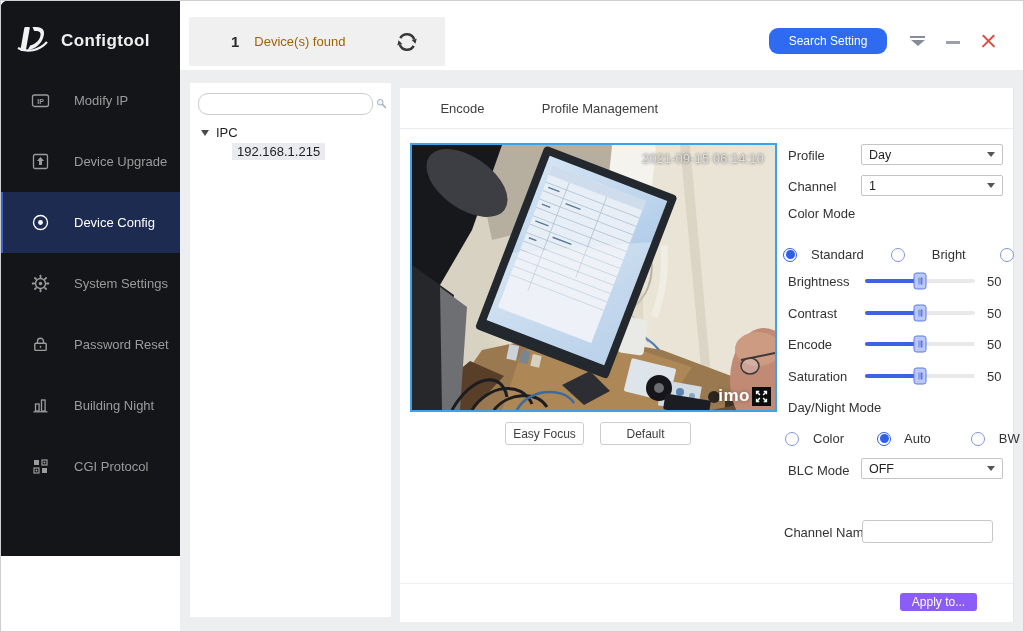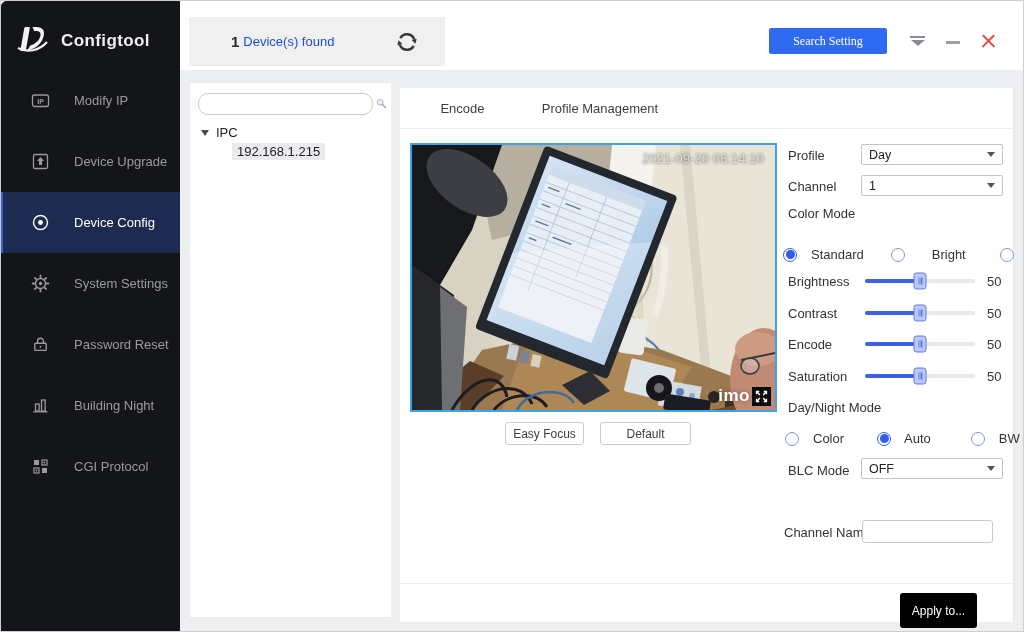--- a/index.html
+++ b/index.html
@@ -1,42 +1,42 @@
 <!DOCTYPE html>
 <html><head>
 <meta charset="utf-8">
 <style>
   html,body{margin:0;padding:0;background:#fff;}
   body{width:1024px;height:632px;position:relative;overflow:hidden;
        font-family:"Liberation Sans",sans-serif;-webkit-font-smoothing:antialiased;}
   #frame{position:absolute;inset:0;border:1px solid #cfcfcf;box-sizing:border-box;pointer-events:none;}
 
   
-  .sidebar{position:absolute;left:0;top:0;width:180px;height:632px;background:#141519;
+  .sidebar{position:absolute;left:0;top:0;width:180px;height:556px;background:#141519;
            border-top-left-radius:9px;}
   .logo-row{display:flex;align-items:center;gap:12px;padding:24px 0 0 15px;}
   .logo-mark{width:34px;height:34px;flex:0 0 auto;}
   .logo-title{color:#efefef;font-size:17px;font-weight:bold;letter-spacing:.4px;}
   .nav{position:absolute;top:70px;left:0;right:0;}
   .nav-item{height:61px;display:flex;align-items:center;padding-left:27px;gap:24px;
             color:#9b9b9b;font-size:13px;border-left:3px solid transparent;box-sizing:border-box;cursor:pointer;}
   .nav-item.sel{background:#1d2b50;border-left-color:#3c5fd8;color:#fff;}
   .nav-icon{width:20px;height:20px;display:flex;align-items:center;justify-content:center;}
   .nav-icon svg{width:19px;height:19px;}
 
   
   .header{position:absolute;left:180px;top:0;width:844px;height:70px;background:#fff;}
   .count-box{position:absolute;left:9px;top:17px;width:256px;height:49px;background:#f0f0f0;
              display:flex;align-items:center;}
   .count-num{margin-left:42px;font-size:15px;font-weight:bold;color:#2b2b2b;}
-  .count-label{margin-left:4px;font-size:13px;color:#1d4ed8;}
+  .count-label{margin-left:15px;font-size:13px;color:#a16207;}
   .refresh-btn{position:absolute;left:206px;top:13px;width:24px;height:24px;cursor:pointer;background:none;border:none;padding:0;}
   .win-controls{position:absolute;right:28px;top:28px;display:flex;align-items:center;gap:21px;}
   .search-setting{width:118px;height:26px;background:#2f6bf0;color:#fff;font-size:12px;border:none;
-                  border-radius:2px;cursor:pointer;margin-right:2px;font-family:Liberation Serif, serif;}
+                  border-radius:9px;cursor:pointer;margin-right:2px;font-family:Liberation Sans, sans-serif;}
   .tri-icon{display:flex;flex-direction:column;align-items:center;gap:2px;cursor:pointer;}
   .tri-icon .bar{width:15px;height:2.5px;background:#878d97;}
   .tri-icon .tri{width:0;height:0;border-left:7.5px solid transparent;border-right:7.5px solid transparent;
                  border-top:6px solid #878d97;}
   .min-icon{width:14px;height:2.5px;background:#9aa0a8;cursor:pointer;margin-top:3px;}
   .close-icon{position:relative;width:15px;height:15px;cursor:pointer;}
   .close-icon::before,.close-icon::after{content:"";position:absolute;left:-1px;top:6.5px;width:17px;height:2.4px;
                  background:#e04b42;border-radius:1px;}
   .close-icon::before{transform:rotate(45deg);} .close-icon::after{transform:rotate(-45deg);}
 
@@ -95,21 +95,21 @@
   .slider-track{position:relative;width:110px;height:4px;background:#e9e9e9;border-radius:2px;cursor:pointer;}
   .slider-fill{position:absolute;left:0;top:0;width:50%;height:4px;background:#3c63e6;border-radius:2px;}
   .slider-handle{position:absolute;left:50%;top:50%;transform:translate(-50%,-50%);width:13px;height:17px;
                  background:#bcc9f5;border:1px solid #5a79e8;border-radius:3px;box-sizing:border-box;cursor:grab;}
   .slider-handle::before,.slider-handle::after{content:"";position:absolute;top:4px;bottom:4px;width:1.5px;background:#5a79e8;}
   .slider-handle::before{left:3.5px;} .slider-handle::after{right:3.5px;}
   .slider-value{margin-left:12px;font-size:13px;color:#333;}
   .text-input{border:1px solid #c8c8c8;border-radius:3px;height:23px;box-sizing:border-box;outline:none;
               padding:0 6px;font-size:12.5px;font-family:inherit;color:#333;}
   .divider{position:absolute;left:0;right:0;top:495px;height:1px;background:#efeff1;}
-  .apply-btn{position:absolute;left:500px;top:505px;width:77px;height:35px;background:#000000;color:#fff;
+  .apply-btn{position:absolute;left:500px;top:505px;width:77px;height:18px;background:#8b5cf6;color:#fff;
              font-size:12px;border:none;border-radius:3px;cursor:pointer;font-family:inherit;}
 </style>
 </head>
 <body>
 
 <div class="sidebar">
   <div class="logo-row">
     <svg class="logo-mark" viewBox="0 0 34 34">
       <g transform="skewX(-10) translate(6,0)" fill="#f2f2f2">
         <rect x="4" y="3" width="5.5" height="24" rx="1"></rect>
@@ -352,21 +352,21 @@
       </g>
       <path d="M105,265 C115,245 150,240 162,258" stroke="#3e6a9e" stroke-width="2.5" fill="none"></path>
       <g>
         <ellipse cx="352" cy="235" rx="34" ry="52" fill="#c08a74"></ellipse>
         <ellipse cx="346" cy="204" rx="23" ry="17" fill="#cd9a82"></ellipse>
         <path d="M329,215 L363,208" stroke="#3a3a3a" stroke-width="2" fill="none"></path>
         <ellipse cx="338" cy="221" rx="9" ry="8" fill="rgba(240,240,255,.25)" stroke="#3a3a3a" stroke-width="1.5"></ellipse>
         <path d="M340,251 q10,5 19,1" stroke="#8a5a48" stroke-width="2" fill="none"></path>
       </g>
     </svg>
-    <span class="timestamp">2021-09-20 06:14:10</span>
+    <span class="timestamp">2021-09-15 06:14:10</span>
     <span class="watermark">imo</span>
     <button class="fs-btn">
       <svg viewBox="0 0 19 19">
         <g stroke="#fff" stroke-width="1.6" fill="none">
           <path d="M4,7 V4 H7"></path>
             <path d="M12,4 h3 v3"></path>
             <path d="M15,12 v3 h-3"></path>
             <path d="M7,15 H4 v-3"></path>
           <path d="M4.5,4.5 l3.2,3.2"></path>
             <path d="M14.5,4.5 l-3.2,3.2"></path>

